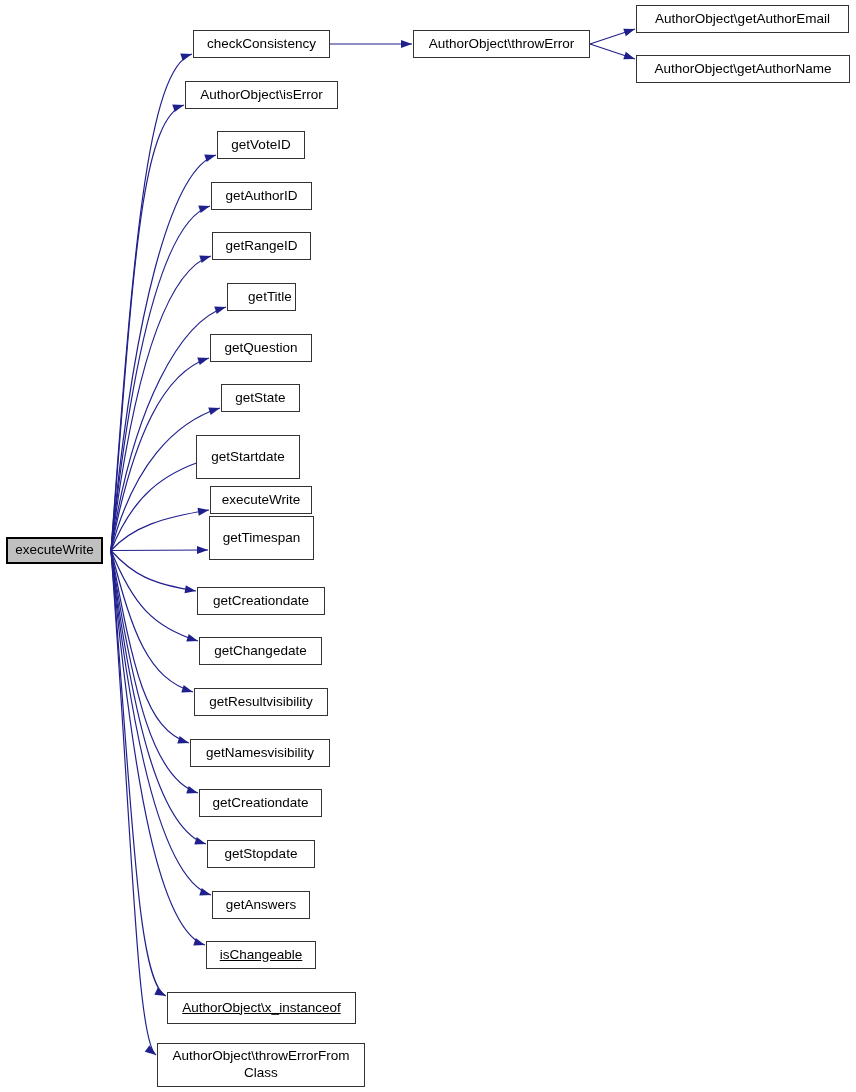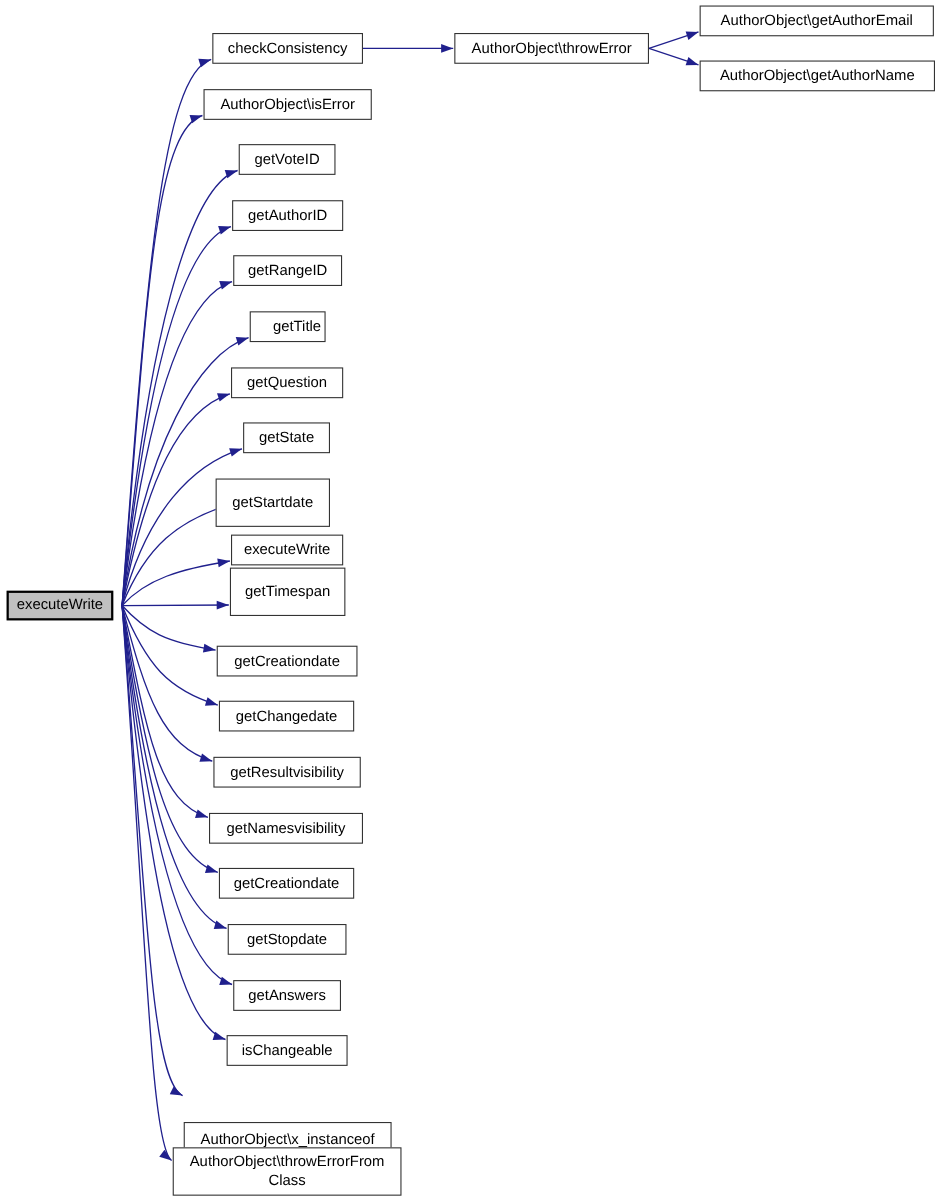--- a/index.html
+++ b/index.html
@@ -119,21 +119,21 @@
       <div class="node" style="left: 196px; top: 435px; width: 104px; height: 44px;">getStartdate</div>
       <div class="node" style="left: 210px; top: 486px; width: 102px; height: 28px;">executeWrite</div>
       <div class="node" style="left: 209px; top: 516px; width: 105px; height: 44px; text-align: center;">getTimespan</div>
       <div class="node" style="left: 197px; top: 587px; width: 128px; height: 28px;">getCreationdate</div>
       <div class="node" style="left: 199px; top: 637px; width: 123px; height: 28px;">getChangedate</div>
       <div class="node" style="left: 194px; top: 688px; width: 134px; height: 28px;">getResultvisibility</div>
       <div class="node" style="left: 190px; top: 739px; width: 140px; height: 28px;">getNamesvisibility</div>
       <div class="node" style="left: 199px; top: 789px; width: 123px; height: 28px;">getCreationdate</div>
       <div class="node" style="left: 207px; top: 840px; width: 108px; height: 28px;">getStopdate</div>
       <div class="node" style="left: 212px; top: 891px; width: 98px; height: 28px;">getAnswers</div>
-      <div class="node" style="left: 206px; top: 941px; width: 110px; height: 28px;">isChangeable</div>
-      <div class="node" style="left: 167px; top: 1020px; width: 189px; height: 32px;">AuthorObject\x_instanceof</div>
+      <div class="node" style="left: 206px; top: 941px; width: 110px; height: 28px; text-decoration: underline;">isChangeable</div>
+      <div class="node" style="left: 167px; top: 992px; width: 189px; height: 32px; text-decoration: underline;">AuthorObject\x_instanceof</div>
       <div class="node" style="left: 157px; top: 1043px; width: 208px; height: 44px;">AuthorObject\throwErrorFrom
 Class</div>
       <div class="node" style="left: 413px; top: 30px; width: 177px; height: 28px;">AuthorObject\throwError</div>
       <div class="node" style="left: 636px; top: 5px; width: 213px; height: 28px;">AuthorObject\getAuthorEmail</div>
       <div class="node" style="left: 636px; top: 55px; width: 214px; height: 28px;">AuthorObject\getAuthorName</div>
     </div>
 </div>
 
 </body></html>

